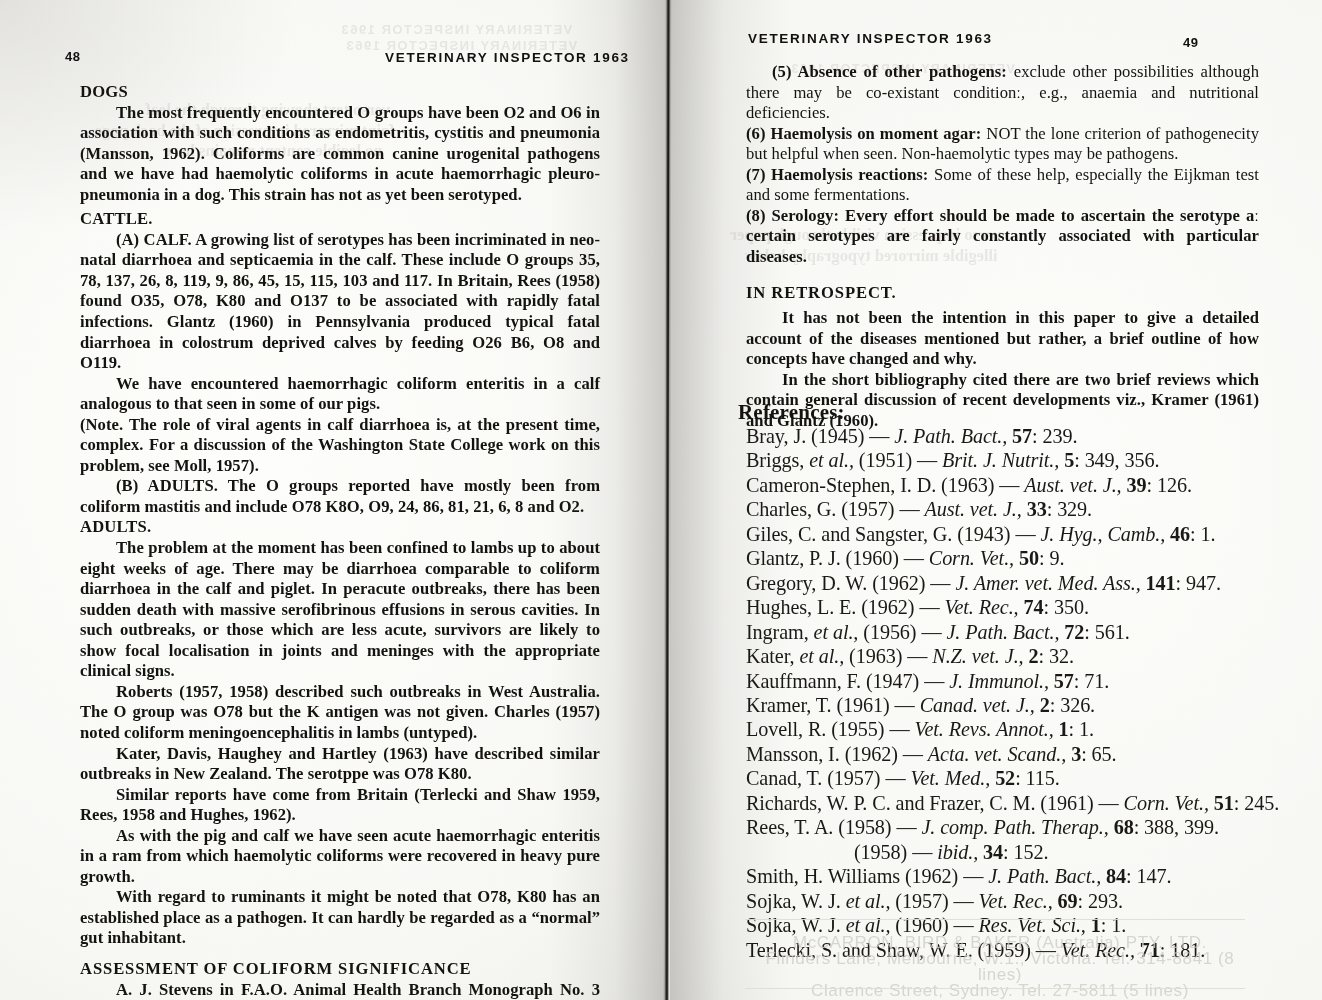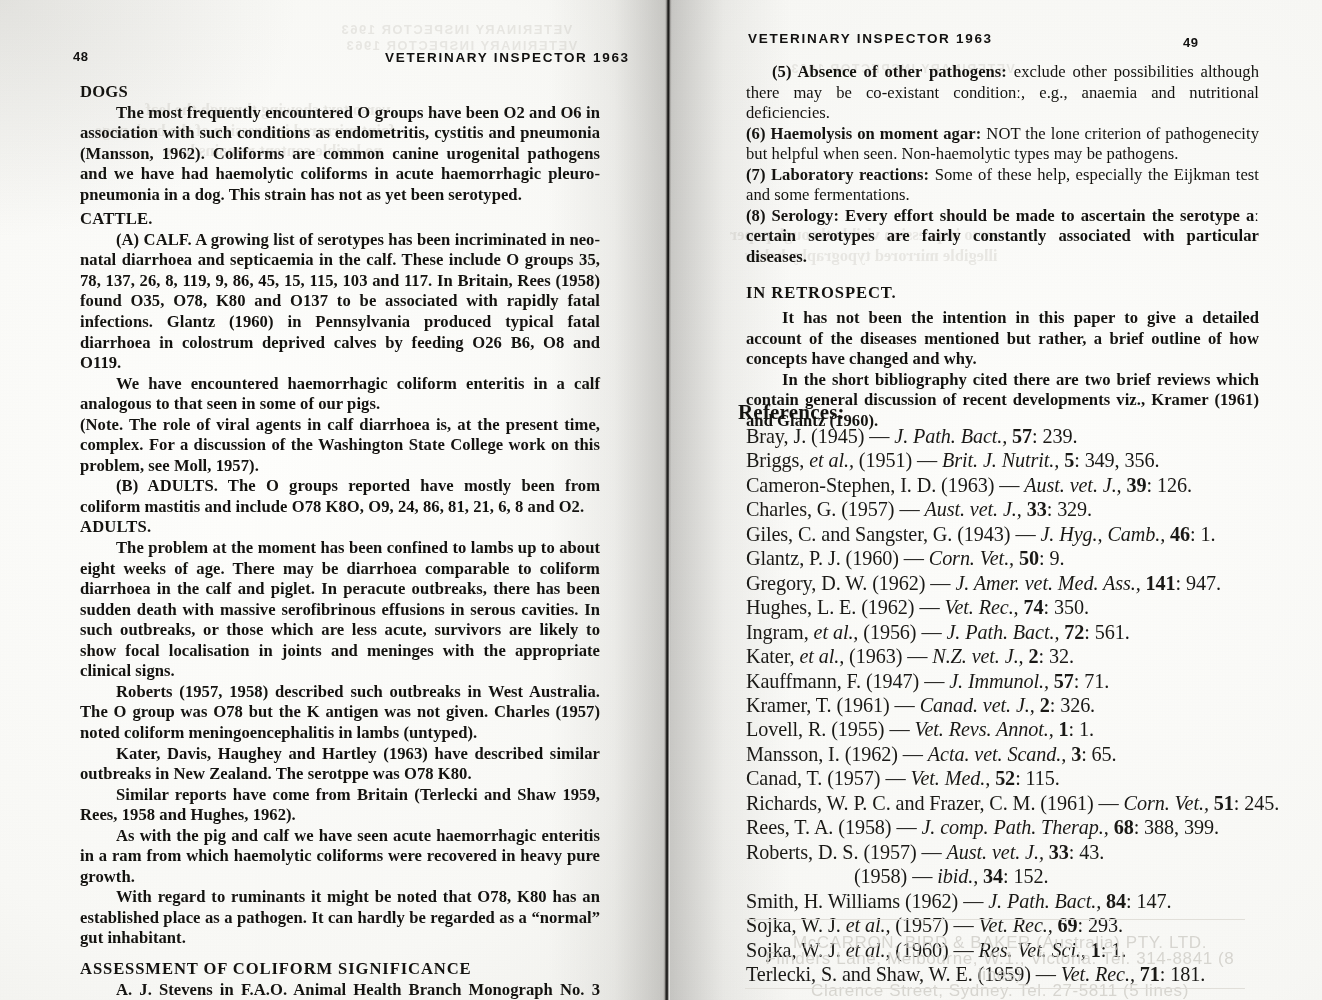--- a/index.html
+++ b/index.html
@@ -225,21 +225,21 @@
 
     <div class="ghost ghost-sans ghost-faint" style="left:120px; top:62px; font-size:12.5px;">VETERINARY INSPECTOR 1963</div>
     <div class="ghost ghost-block ghost-faint" style="left:60px; top:225px;">  verso impression visible through paper
    illegible mirrored typography below</div>
 
     <div class="gutter-shade-right"></div>
   </div>
 
   <div class="binding"></div>
 
-  <div class="content folio" style="left:73px; top:49px;">48</div>
+  <div class="content folio" style="left:65px; top:49px;">48</div>
   <div class="content hdr" style="left:385px; top:50px;">VETERINARY INSPECTOR 1963</div>
 
   <div class="content col left-col" style="left:80px; top:82px;">
 
     <p class="head">DOGS</p>
     <p class="para ind">The most frequently encountered O groups have been O2 and O6 in association with such conditions as endometritis, cystitis and pneumonia (Mansson, 1962). Coliforms are common canine urogenital pathogens and we have had haemolytic coliforms in acute haemorrhagic pleuro-pneumonia in a dog. This strain has not as yet been serotyped.</p>
 
     <div class="gap-s"></div>
 
     <p class="head">CATTLE.</p>
@@ -273,21 +273,21 @@
       <span>Absence of other pathogens:</span>
       <span style="font-weight:normal">exclude other possibilities although there may be co-existant conditionː, e.g., anaemia and nutritional deficiencies.</span>
     </p>
     <p class="para">
       <span>(6)</span>
       <span>Haemolysis on moment agar:</span>
       <span style="font-weight:normal">NOT the lone criterion of pathogenecity but helpful when seen. Non-haemolytic types may be pathogens.</span>
     </p>
     <p class="para">
       <span>(7)</span>
-      <span>Laboratory reactions:</span>
+      <span>Haemolysis reactions:</span>
       <span style="font-weight:normal">Some of these help, especially the Eijkman test and some fermentations.</span>
     </p>
     <p class="para">
       <span>(8)</span>
       <span>Serology:</span>
       <span style="font-weight:bold">Every effort should be made to ascertain the serotype aː certain serotypes are fairly constantly associated with particular diseases.</span>
     </p>
 
     <div class="gap-l"></div>
 
@@ -310,21 +310,20 @@
       <span class="ref"><span>Hughes, L. E. </span><span>(1962) </span><span>— </span><i>Vet. Rec., </i><b>74</b><span>: 350.</span></span>
       <span class="ref"><span>Ingram, </span><i>et al., </i><span>(1956) </span><span>— </span><i>J. Path. Bact., </i><b>72</b><span>: 561.</span></span>
       <span class="ref"><span>Kater, </span><i>et al., </i><span>(1963) </span><span>— </span><i>N.Z. vet. J., </i><b>2</b><span>: 32.</span></span>
       <span class="ref"><span>Kauffmann, F. </span><span>(1947) </span><span>— </span><i>J. Immunol., </i><b>57</b><span>: 71.</span></span>
       <span class="ref"><span>Kramer, T. </span><span>(1961) </span><span>— </span><i>Canad. vet. J., </i><b>2</b><span>: 326.</span></span>
       <span class="ref"><span>Lovell, R. </span><span>(1955) </span><span>— </span><i>Vet. Revs. Annot., </i><b>1</b><span>: 1.</span></span>
       <span class="ref"><span>Mansson, I. </span><span>(1962) </span><span>— </span><i>Acta. vet. Scand., </i><b>3</b><span>: 65.</span></span>
       <span class="ref"><span>Canad, T. </span><span>(1957) </span><span>— </span><i>Vet. Med., </i><b>52</b><span>: 115.</span></span>
       <span class="ref"><span>Richards, W. P. C. and Frazer, C. M. </span><span>(1961) </span><span>— </span><i>Corn. Vet., </i><b>51</b><span>: 245.</span></span>
       <span class="ref"><span>Rees, T. A. </span><span>(1958) </span><span>— </span><i>J. comp. Path. Therap., </i><b>68</b><span>: 388, 399.</span></span>
-      <span class="ref"><span>Roberts, D. S. </span><span>(1957) </span><span>— </span><i>Aust. vet. J., </i><b>33</b><span>: 43.</span></span>
       <span class="ref hang"><span>(1958) </span><span>— </span><i>ibid., </i><b>34</b><span>: 152.</span></span>
       <span class="ref"><span>Smith, H. Williams </span><span>(1962) </span><span>— </span><i>J. Path. Bact., </i><b>84</b><span>: 147.</span></span>
       <span class="ref"><span>Sojka, W. J. </span><i>et al., </i><span>(1957) </span><span>— </span><i>Vet. Rec., </i><b>69</b><span>: 293.</span></span>
       <span class="ref"><span>Sojka, W. J. </span><i>et al., </i><span>(1960) </span><span>— </span><i>Res. Vet. Sci., </i><b>1</b><span>: 1.</span></span>
       <span class="ref"><span>Terlecki, S. and Shaw, W. E. </span><span>(1959) </span><span>— </span><i>Vet. Rec., </i><b>71</b><span>: 181.</span></span>
     </div>
 
   <div class="imprint-rule" style="top:919px;"></div>
   <div class="imprint">
     <div>McCARRON, BIRD &amp; BAKER (Australia) PTY. LTD.</div>

